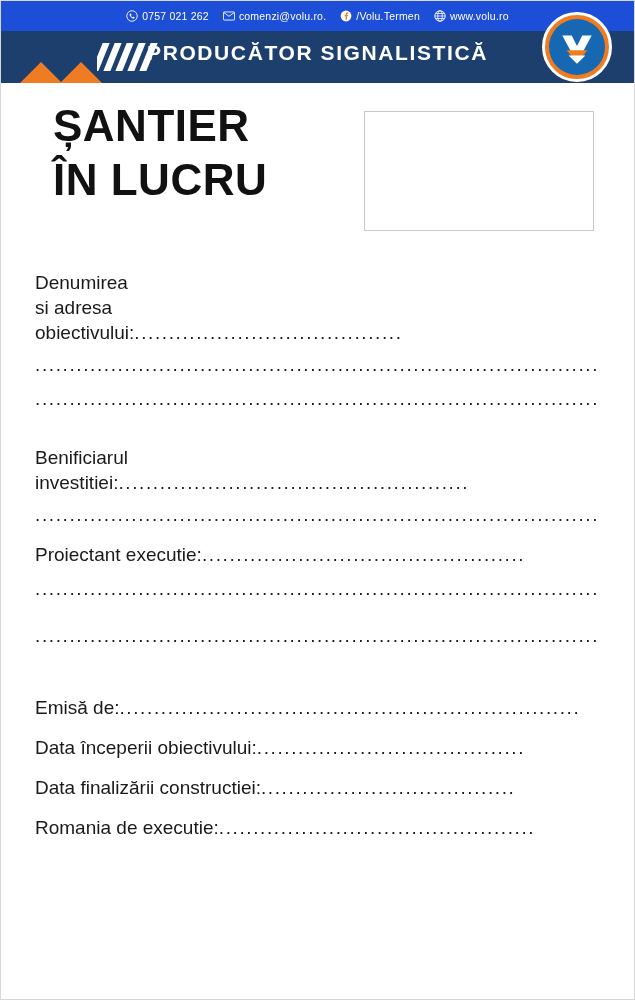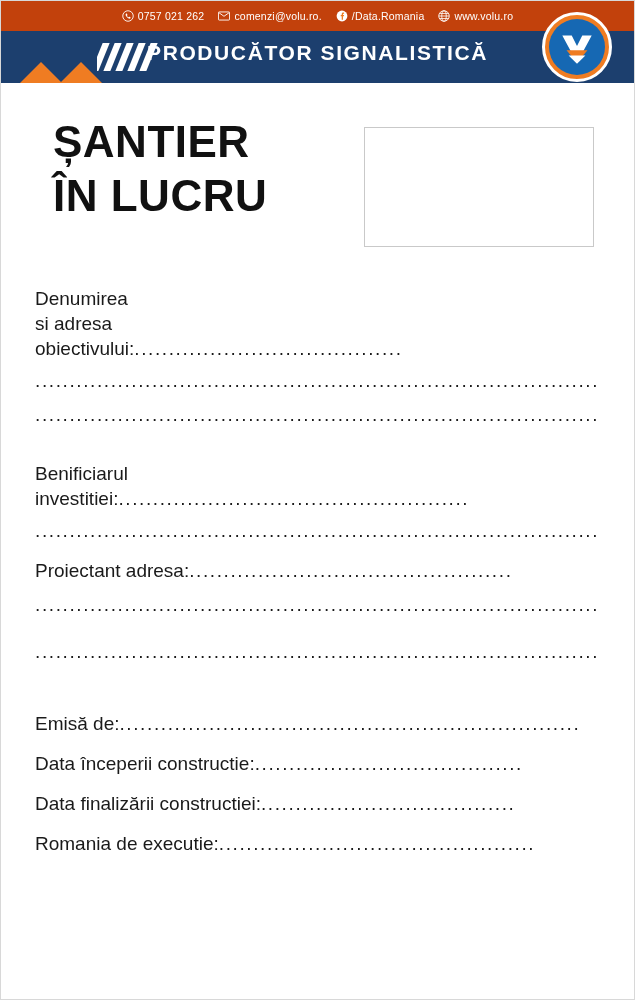--- a/index.html
+++ b/index.html
@@ -20,21 +20,21 @@
     box-sizing: border-box;
     background: #ffffff;
     border: 1px solid #d8d8d8;
     overflow: hidden;
   }
 
   
   .header {
     position: relative;
     height: 82px;
-    background: #c2410c;
+    background: #1d4ed8;
     overflow: hidden;
   }
   .header-topbar {
     position: absolute;
     left: 0; top: 0;
     width: 100%;
     height: 30px;
     display: flex;
     align-items: center;
     justify-content: center;
@@ -127,21 +127,21 @@
     height: 56px;
     border-radius: 50%;
     background: #1668b3;
     display: flex;
     align-items: center;
     justify-content: center;
   }
 
   
   .content {
-    padding: 16px 34px;
+    padding: 0 34px;
     box-sizing: border-box;
   }
   .title-row {
     display: flex;
     align-items: flex-start;
     justify-content: space-between;
     padding-top: 16px;
   }
   .big-title {
     font-size: 44px;
@@ -213,21 +213,21 @@
         <span>comenzi@volu.ro.</span>
       </span>
 
       <span class="contact-item">
         <span class="ico">
           <svg viewBox="0 0 16 16" width="12" height="12">
             <circle cx="8" cy="8" r="7.2" fill="#ffffff"></circle>
             <path d="M9.3 8.4h1.2l.2-1.7H9.3V5.8c0-.5.1-.8.8-.8h.7V3.5c-.1 0-.6-.1-1.2-.1-1.2 0-2 .7-2 2.1v1.2H6.3v1.7h1.3V13h1.7V8.4z" fill="#ef7c22"></path>
           </svg>
         </span>
-        <span>/Data.Romania</span>
+        <span>/Volu.Termen</span>
       </span>
 
       <span class="contact-item">
         <span class="ico">
           <svg viewBox="0 0 16 16" width="12" height="12">
             <circle cx="8" cy="8" r="7" fill="none" stroke="#ffffff" stroke-width="1.2"></circle>
             <ellipse cx="8" cy="8" rx="3" ry="7" fill="none" stroke="#ffffff" stroke-width="1.1"></ellipse>
             <path d="M1.2 8h13.6M2.3 4.6h11.4M2.3 11.4h11.4" stroke="#ffffff" stroke-width="1.1" fill="none"></path>
           </svg>
         </span>
@@ -289,21 +289,21 @@
         <span class="lbl">Benificiarul
 investitiei:</span><span class="dots">...................................................</span>
       </div>
       <div class="gap-sm"></div>
       <div class="field-line">
         <span class="dots">..................................................................................</span>
       </div>
 
       <div class="gap-md"></div>
       <div class="field-line">
-        <span class="lbl">Proiectant adresa:</span><span class="dots">...............................................</span>
+        <span class="lbl">Proiectant executie:</span><span class="dots">...............................................</span>
       </div>
       <div class="gap-sm"></div>
       <div class="field-line">
         <span class="dots">..................................................................................</span>
       </div>
 
       <div class="gap-md"></div>
       <div class="gap-sm"></div>
       <div class="field-line">
         <span class="dots">..................................................................................</span>
@@ -312,21 +312,21 @@
       <div class="gap-lg"></div>
       <div class="gap-md"></div>
 
       <div class="gap-md"></div>
       <div class="field-line">
         <span class="lbl">Emisă de:</span><span class="dots">...................................................................</span>
       </div>
 
       <div class="gap-md"></div>
       <div class="field-line">
-        <span class="lbl">Data începerii constructie:</span><span class="dots">.......................................</span>
+        <span class="lbl">Data începerii obiectivului:</span><span class="dots">.......................................</span>
       </div>
 
       <div class="gap-md"></div>
       <div class="field-line">
         <span class="lbl">Data finalizării constructiei:</span><span class="dots">.....................................</span>
       </div>
 
       <div class="gap-md"></div>
       <div class="field-line">
         <span class="lbl">Romania de executie:</span><span class="dots">..............................................</span>

